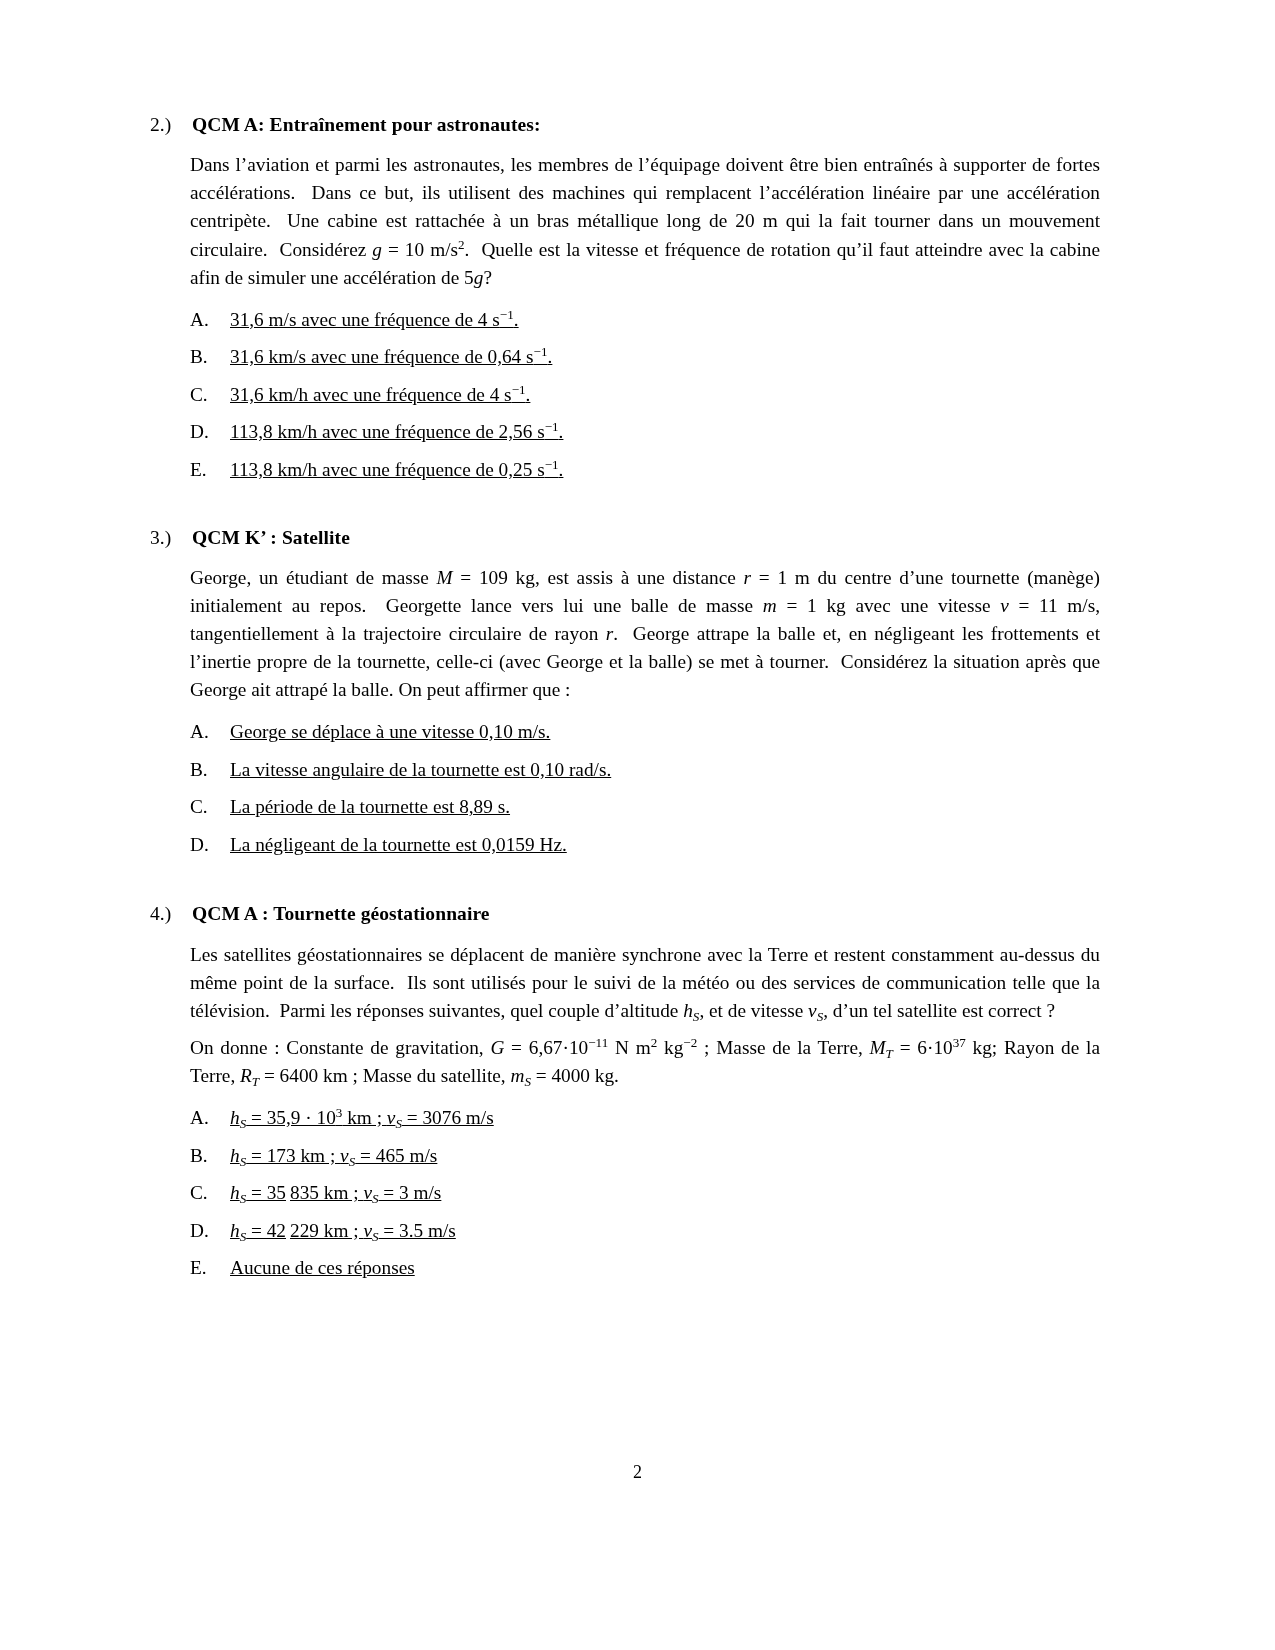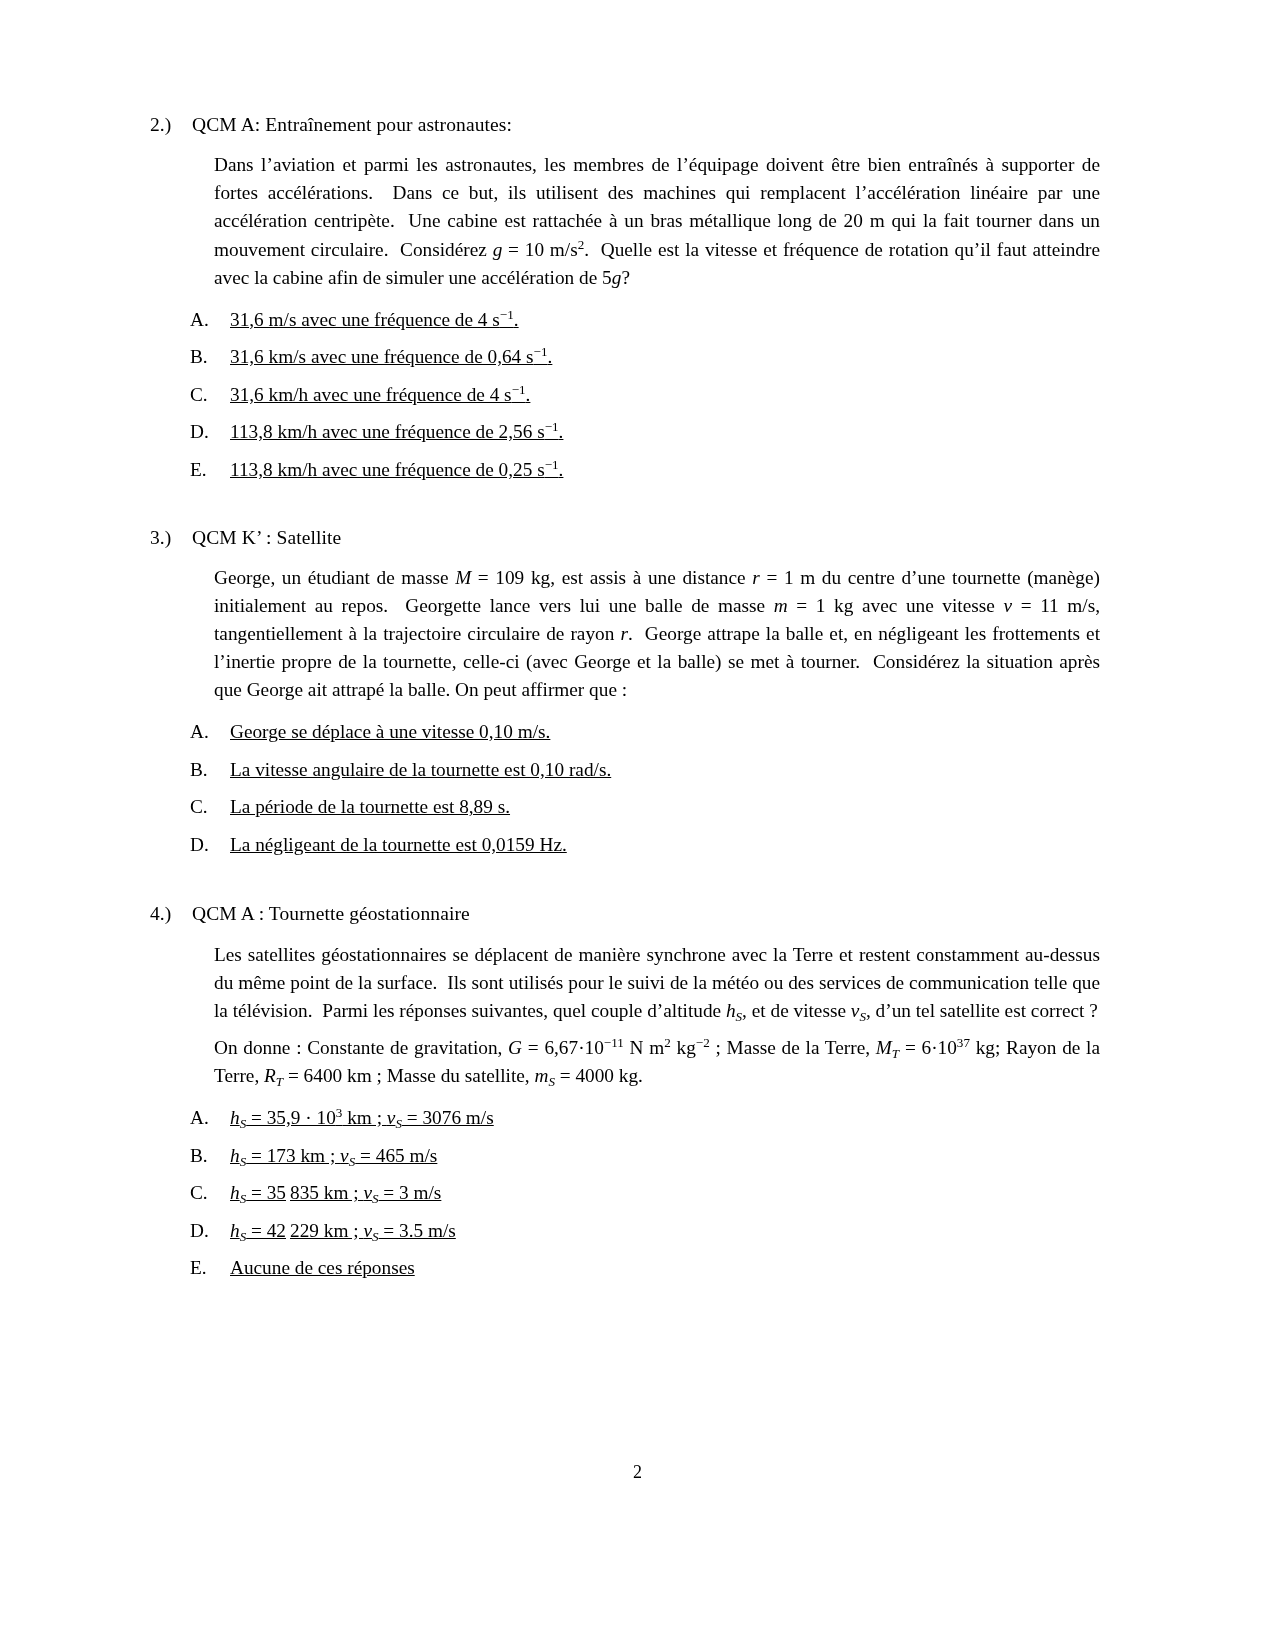--- a/index.html
+++ b/index.html
@@ -34,25 +34,25 @@
     line-height: 1.35;
     margin-bottom: 13px;
   }
   .q-num {
     width: 42px;
     flex: 0 0 42px;
     font-weight: normal;
     font-size: 19.5px;
   }
   .q-title {
-    font-weight: normal;
+    font-weight: bold;
     letter-spacing: 0.1px;
   }
   .q-body {
-    margin-left: 64px;
+    margin-left: 40px;
     font-size: 19.3px;
     line-height: 1.455;
     text-align: justify;
     text-justify: inter-word;
     hyphens: manual;
   }
   .q-body p { margin: 0 0 2px 0; }
   .q-body p + p { margin-top: 9px; }
 
   

